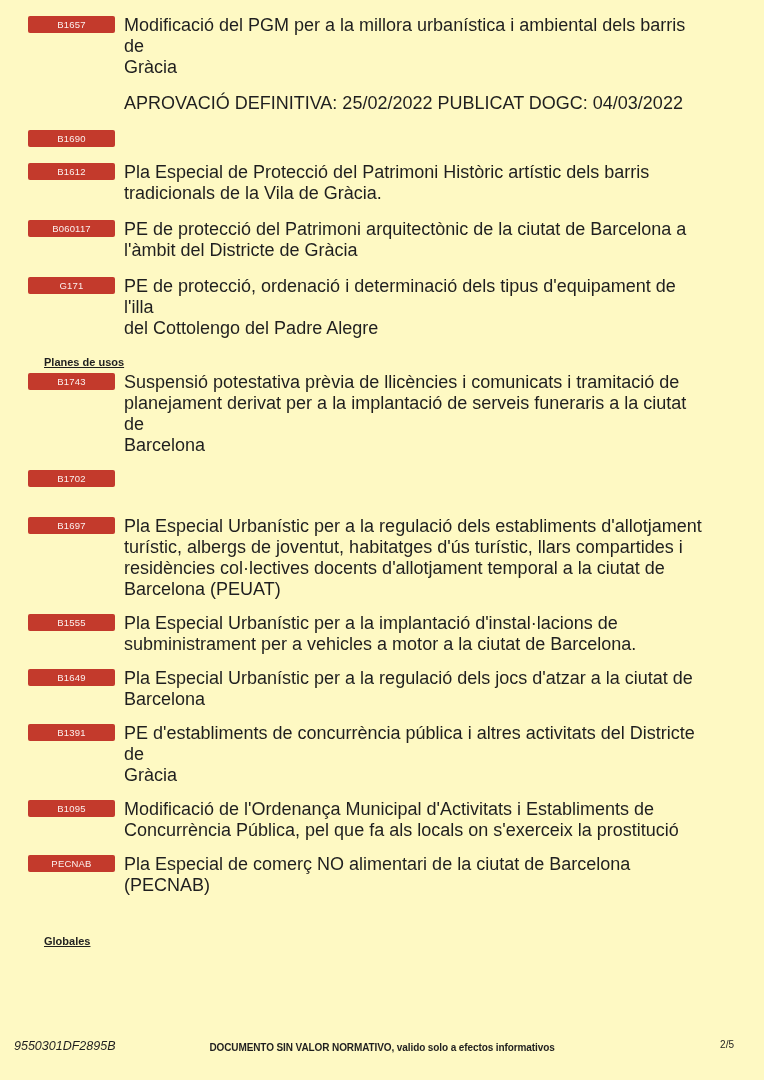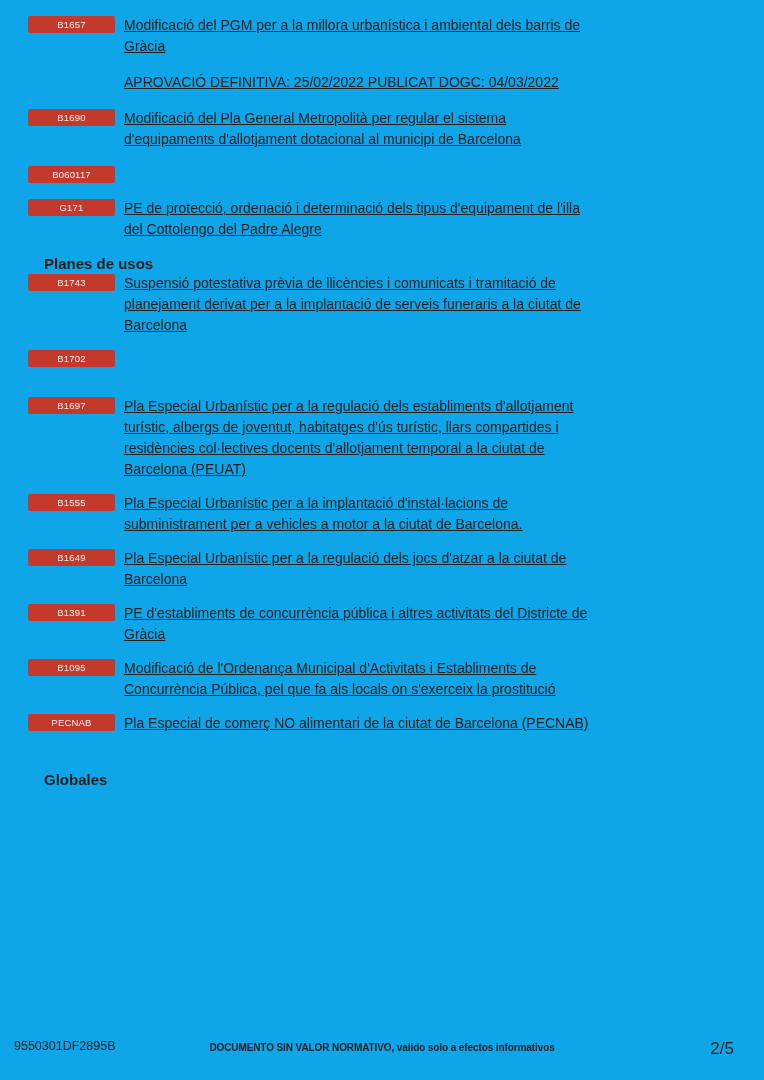--- a/index.html
+++ b/index.html
@@ -1,79 +1,87 @@
 <!DOCTYPE html>
 <html><head>
 <meta charset="utf-8">
 <style>
   html,body{margin:0;padding:0;background:#ffffff;}
   .page{
     position:relative;
     width:764px;height:1080px;
-    background:#0ea5e9;
+    background:#fef9c3;
     font-family:"Liberation Sans",sans-serif;
     color:#1f1f1f;
     overflow:hidden;
   }
   .content{position:absolute;top:15px;left:28px;}
   .item{display:flex;align-items:flex-start;margin-bottom:15px;}
   .sec2 .item{margin-bottom:13px;}
   .item.gap-lg{margin-bottom:29px !important;}
   .badge{
     flex:0 0 87px;
     height:17px;line-height:17px;margin-top:1px;margin-right:9px;
     background:#c33a2c;color:#fbf0ee;
     font-size:9.5px;text-align:center;
     border-radius:2px;
     letter-spacing:0.2px;
   }
   .textcol{width:580px;}
-  .text{font-size:14px;line-height:21px;white-space:pre-line;text-decoration:underline;}
+  .text{font-size:18px;line-height:21px;white-space:pre-line;}
   .note{margin-top:15px;}
   .sec-header{
-    font-weight:bold;font-size:15px;line-height:17px;
+    font-weight:bold;font-size:11px;line-height:17px;
     margin:14px 0 1px 16px;
+    text-decoration:underline;
   }
   .hdr-globales{margin-top:37px;}
   .footer{position:absolute;top:1039px;left:0;right:0;height:22px;}
-  .doc-code{position:absolute;left:14px;top:0;font-size:12.5px;}
+  .doc-code{position:absolute;left:14px;top:0;font-size:12.5px;font-style:italic;}
   .disclaimer{
     position:absolute;left:0;right:0;top:3px;text-align:center;
     font-size:10px;font-weight:bold;letter-spacing:-0.1px;
   }
-  .page-num{position:absolute;right:30px;top:0;font-size:17px;}
+  .page-num{position:absolute;right:30px;top:0;font-size:10px;}
 </style>
 </head>
 <body>
 
 <div class="page">
   <div class="content">
 
     <section class="sec1">
 
       <div class="item">
         <span class="badge">B1657</span>
         <div class="textcol">
           <div class="text">Modificació del PGM per a la millora urbanística i ambiental dels barris de
 Gràcia</div>
           <div class="text note">APROVACIÓ DEFINITIVA: 25/02/2022 PUBLICAT DOGC: 04/03/2022</div>
         </div>
       </div>
 
       <div class="item">
         <span class="badge">B1690</span>
+      </div>
+
+      <div class="item">
+        <span class="badge">B1612</span>
         <div class="textcol">
-          <div class="text">Modificació del Pla General Metropolità per regular el sistema
-d'equipaments d'allotjament dotacional al municipi de Barcelona</div>
+          <div class="text">Pla Especial de Protecció del Patrimoni Històric artístic dels barris
+tradicionals de la Vila de Gràcia.</div>
         </div>
       </div>
 
-
       <div class="item">
         <span class="badge">B060117</span>
+        <div class="textcol">
+          <div class="text">PE de protecció del Patrimoni arquitectònic de la ciutat de Barcelona a
+l'àmbit del Districte de Gràcia</div>
+        </div>
       </div>
 
       <div class="item">
         <span class="badge">G171</span>
         <div class="textcol">
           <div class="text">PE de protecció, ordenació i determinació dels tipus d'equipament de l'illa
 del Cottolengo del Padre Alegre</div>
         </div>
       </div>
 

